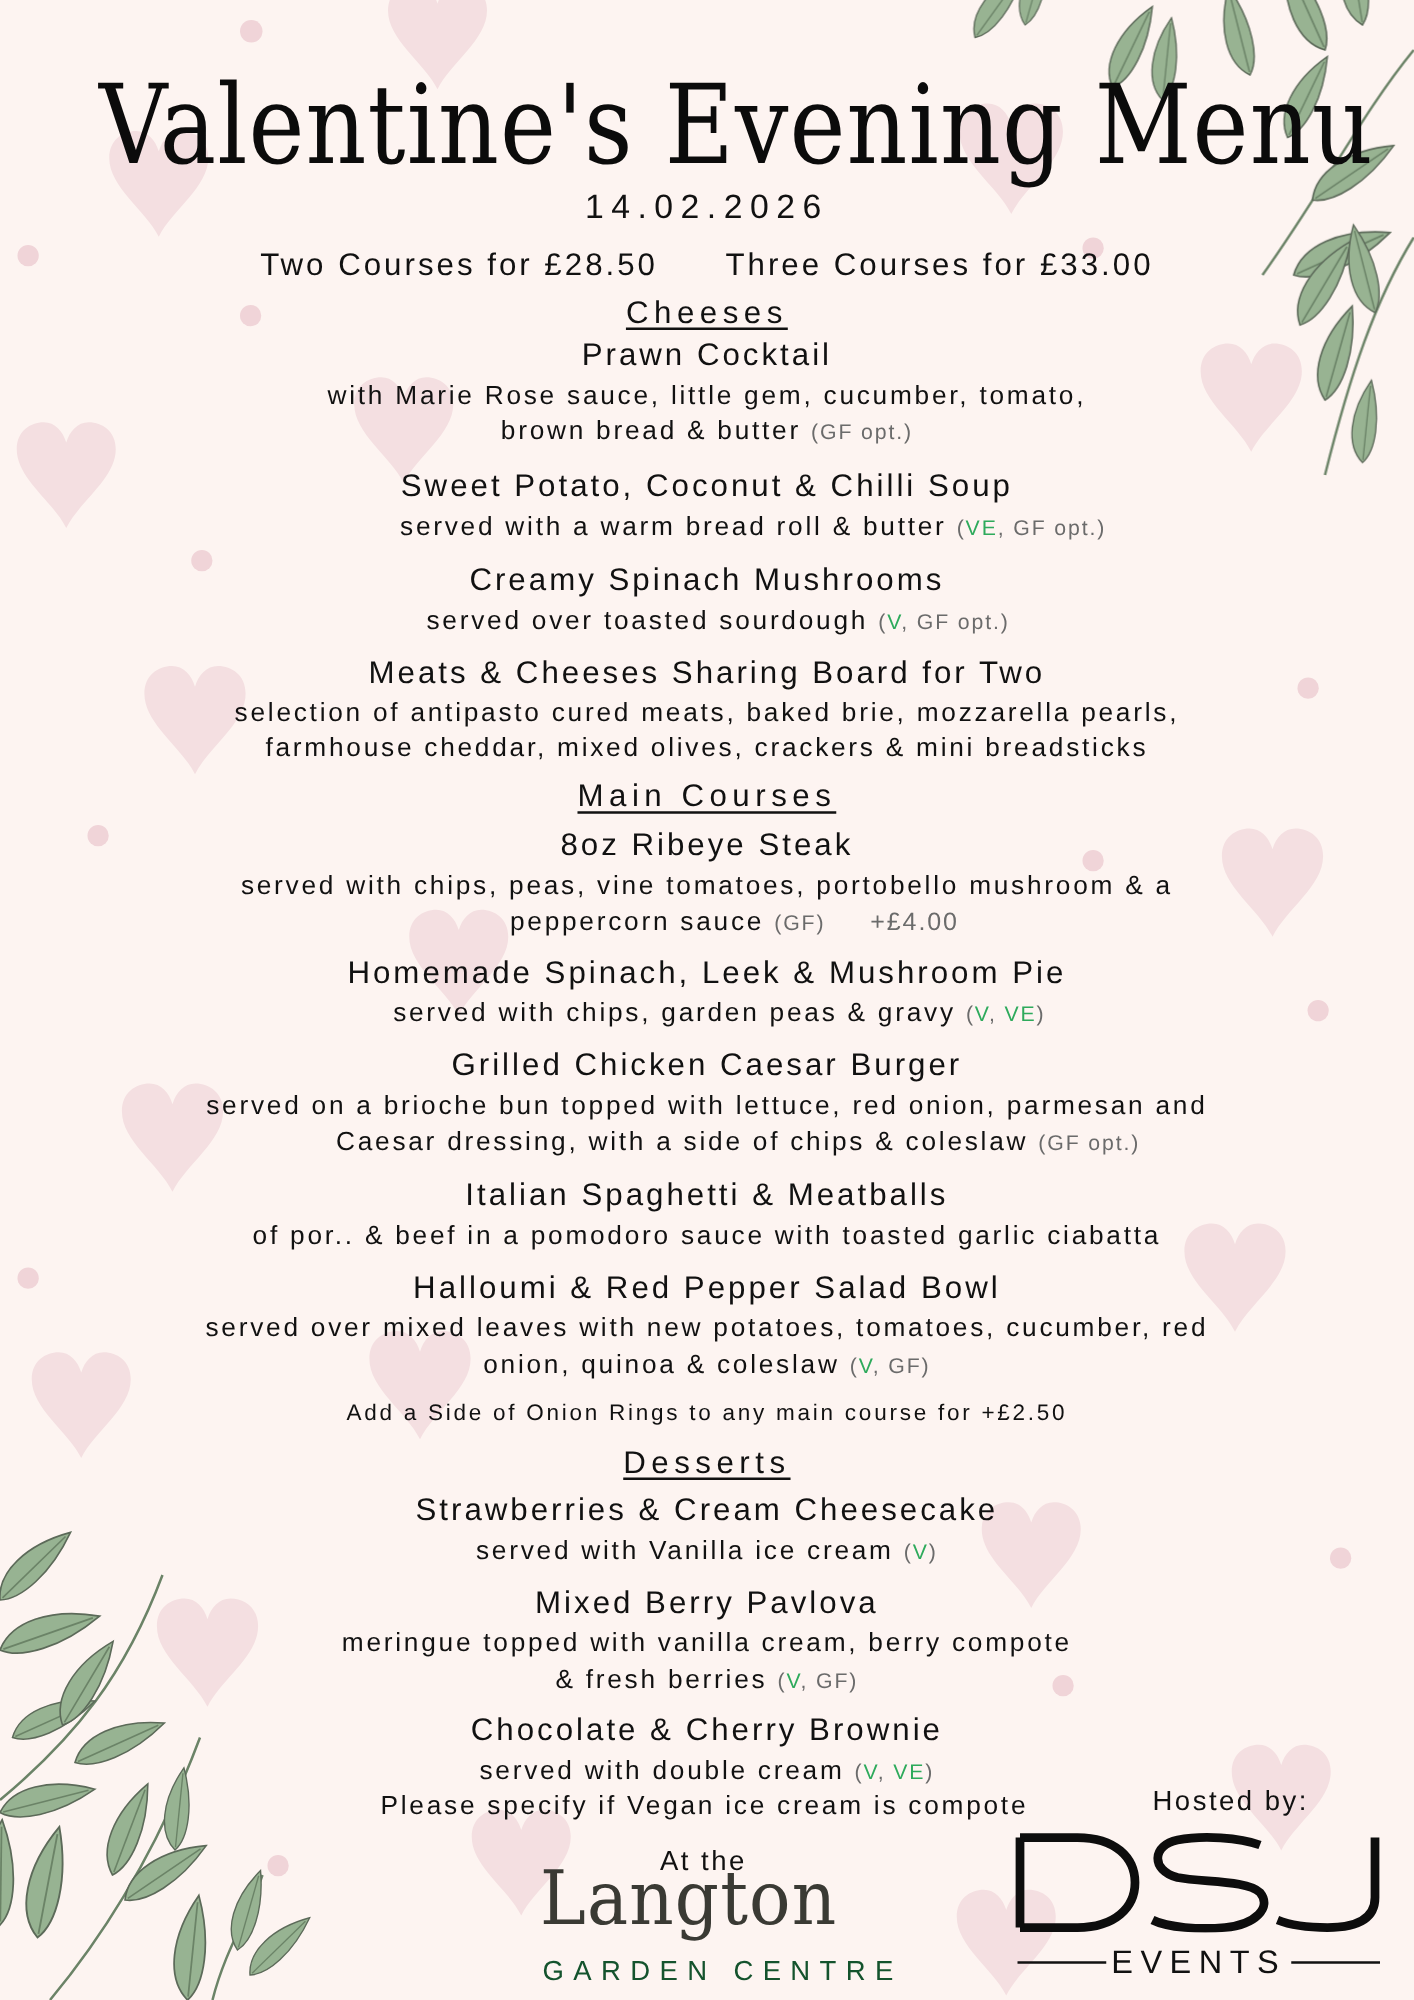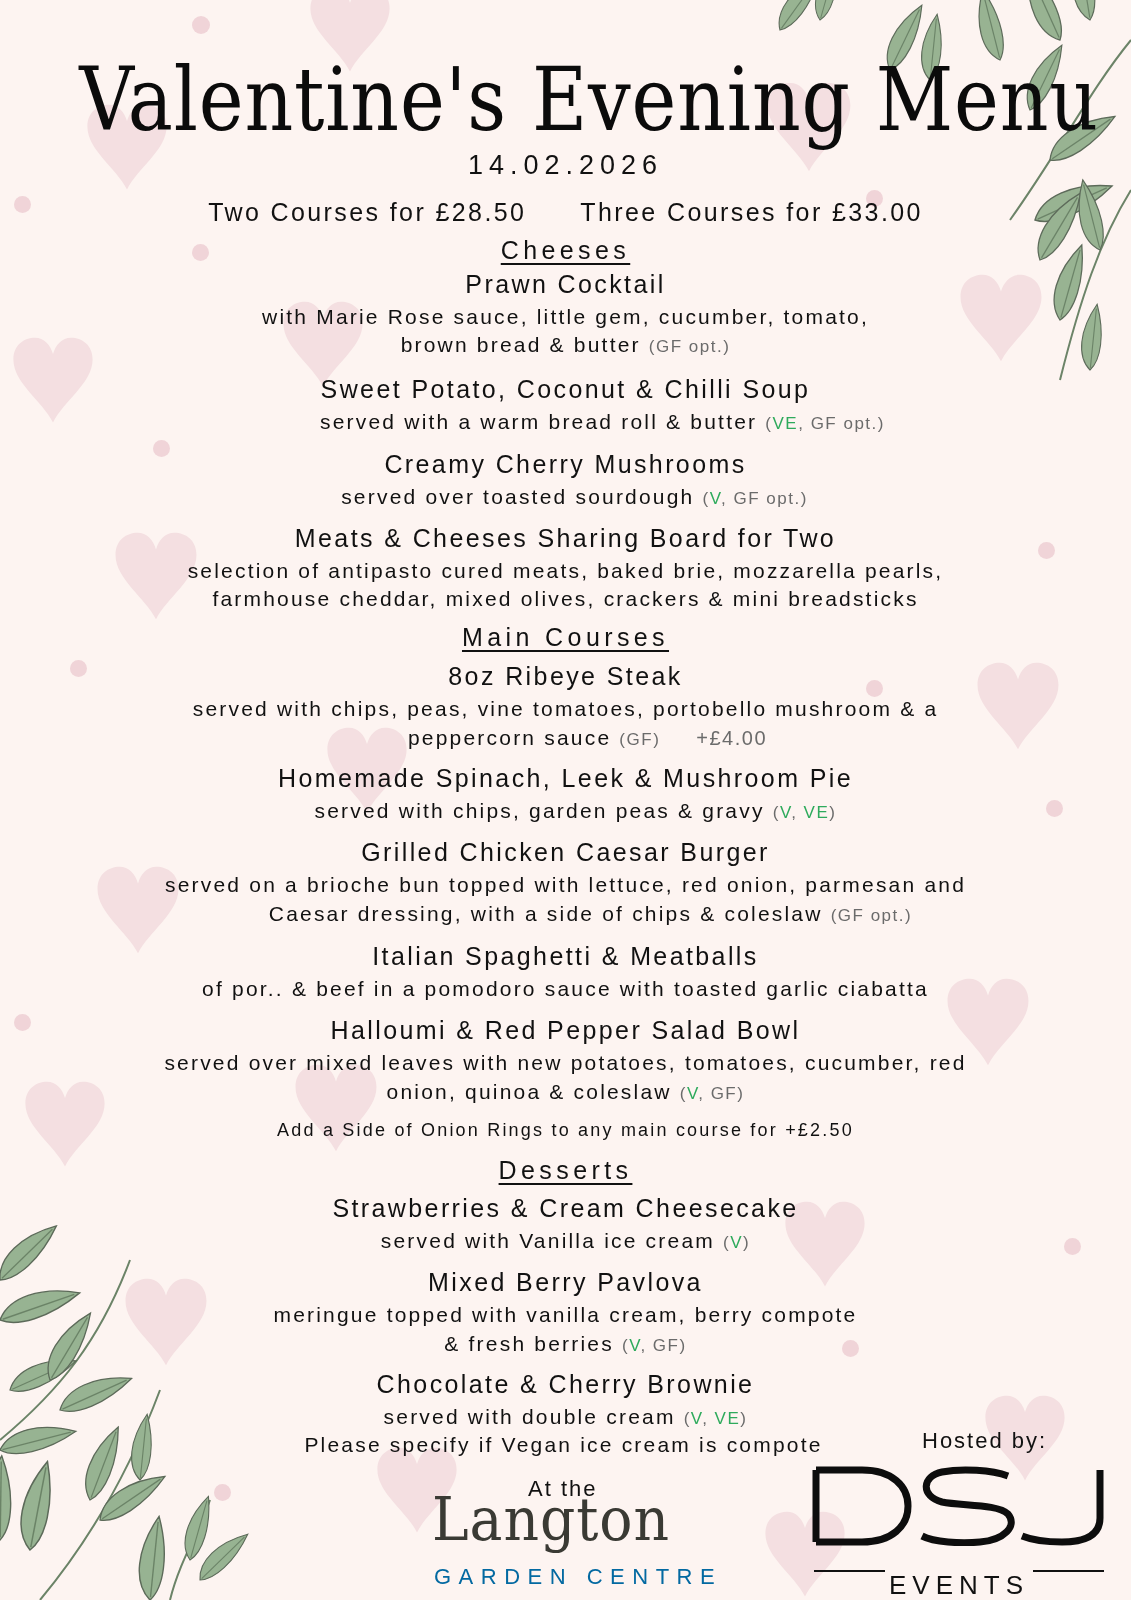--- a/index.html
+++ b/index.html
@@ -16,23 +16,23 @@
   .prices .gap{width:54px;}
   .section{font-size:25px;letter-spacing:4.4px;text-decoration:underline;text-underline-offset:4px;text-decoration-thickness:2px;}
   .dish{font-size:25px;font-weight:normal;letter-spacing:2.4px;}
   .desc{font-size:21px;letter-spacing:2.2px;}
   .tag{font-size:17px;letter-spacing:1.5px;color:#6b6b6b;}
   .green{color:#2eaa5c;}
   .note{font-size:18px;letter-spacing:2.2px;}
   .hosted{position:absolute;left:922px;top:1428px;font-size:22px;letter-spacing:2px;}
   .at{position:absolute;left:528px;top:1476px;font-size:22px;letter-spacing:2px;}
   .langton{position:absolute;left:432px;top:1484px;font-family:"DejaVu Serif",serif;font-size:60px;color:#3a3a34;letter-spacing:1px;transform:scaleX(0.92);transform-origin:left;}
-  .garden{position:absolute;left:434px;top:1564px;font-size:22px;letter-spacing:7.5px;color:#0369a1;}
+  .garden{position:absolute;left:434px;top:1564px;font-size:22px;letter-spacing:7.5px;color:#14532d;}
   .dsj{position:absolute;left:812px;top:1466px;width:292px;height:80px;}
-  .events{position:absolute;left:814px;top:1554px;width:290px;display:flex;align-items:flex-start;gap:4px;margin-top:16px;}
+  .events{position:absolute;left:814px;top:1554px;width:290px;display:flex;align-items:center;gap:4px;}
   .events .line{flex:1;height:2px;background:#111;}
   .events .txt{font-size:26px;letter-spacing:6px;font-weight:normal;}
 </style>
 </head>
 <body>
 
 <div class="deco">
   <svg width="0" height="0" style="position:absolute">
     <defs>
       <path id="hp" d="M50 96 C38 72 6 52 6 26 C6 10 18 2 30 2 C40 2 47 10 50 20 C53 10 60 2 70 2 C82 2 94 10 94 26 C94 52 62 72 50 96 Z"></path>
@@ -164,21 +164,21 @@
 
 <div class="abs section" style="top:236px">Cheeses</div>
 
 <div class="abs dish" style="top:270px">Prawn Cocktail</div>
 <div class="abs desc" style="top:305px">with Marie Rose sauce, little gem, cucumber, tomato,</div>
 <div class="abs desc" style="top:333px"><span>brown bread &amp; butter</span> <span class="tag">(<span>GF opt.</span>)</span></div>
 
 <div class="abs dish" style="top:375px">Sweet Potato, Coconut &amp; Chilli Soup</div>
 <div class="abs desc" style="top:410px;padding-left:74px;box-sizing:border-box;"><span>served with a warm bread roll &amp; butter</span> <span class="tag">(<span class="green">VE</span>, <span>GF opt.</span>)</span></div>
 
-<div class="abs dish" style="top:450px">Creamy Cherry Mushrooms</div>
+<div class="abs dish" style="top:450px">Creamy Spinach Mushrooms</div>
 <div class="abs desc" style="top:485px;padding-left:18px;box-sizing:border-box;"><span>served over toasted sourdough</span> <span class="tag">(<span class="green">V</span>, <span>GF opt.</span>)</span></div>
 
 <div class="abs dish" style="top:524px">Meats &amp; Cheeses Sharing Board for Two</div>
 <div class="abs desc" style="top:559px">selection of antipasto cured meats, baked brie, mozzarella pearls,</div>
 <div class="abs desc" style="top:587px">farmhouse cheddar, mixed olives, crackers &amp; mini breadsticks</div>
 
 <div class="abs section" style="top:623px">Main Courses</div>
 
 <div class="abs dish" style="top:662px">8oz Ribeye Steak</div>
 <div class="abs desc" style="top:697px">served with chips, peas, vine tomatoes, portobello mushroom &amp; a</div>

